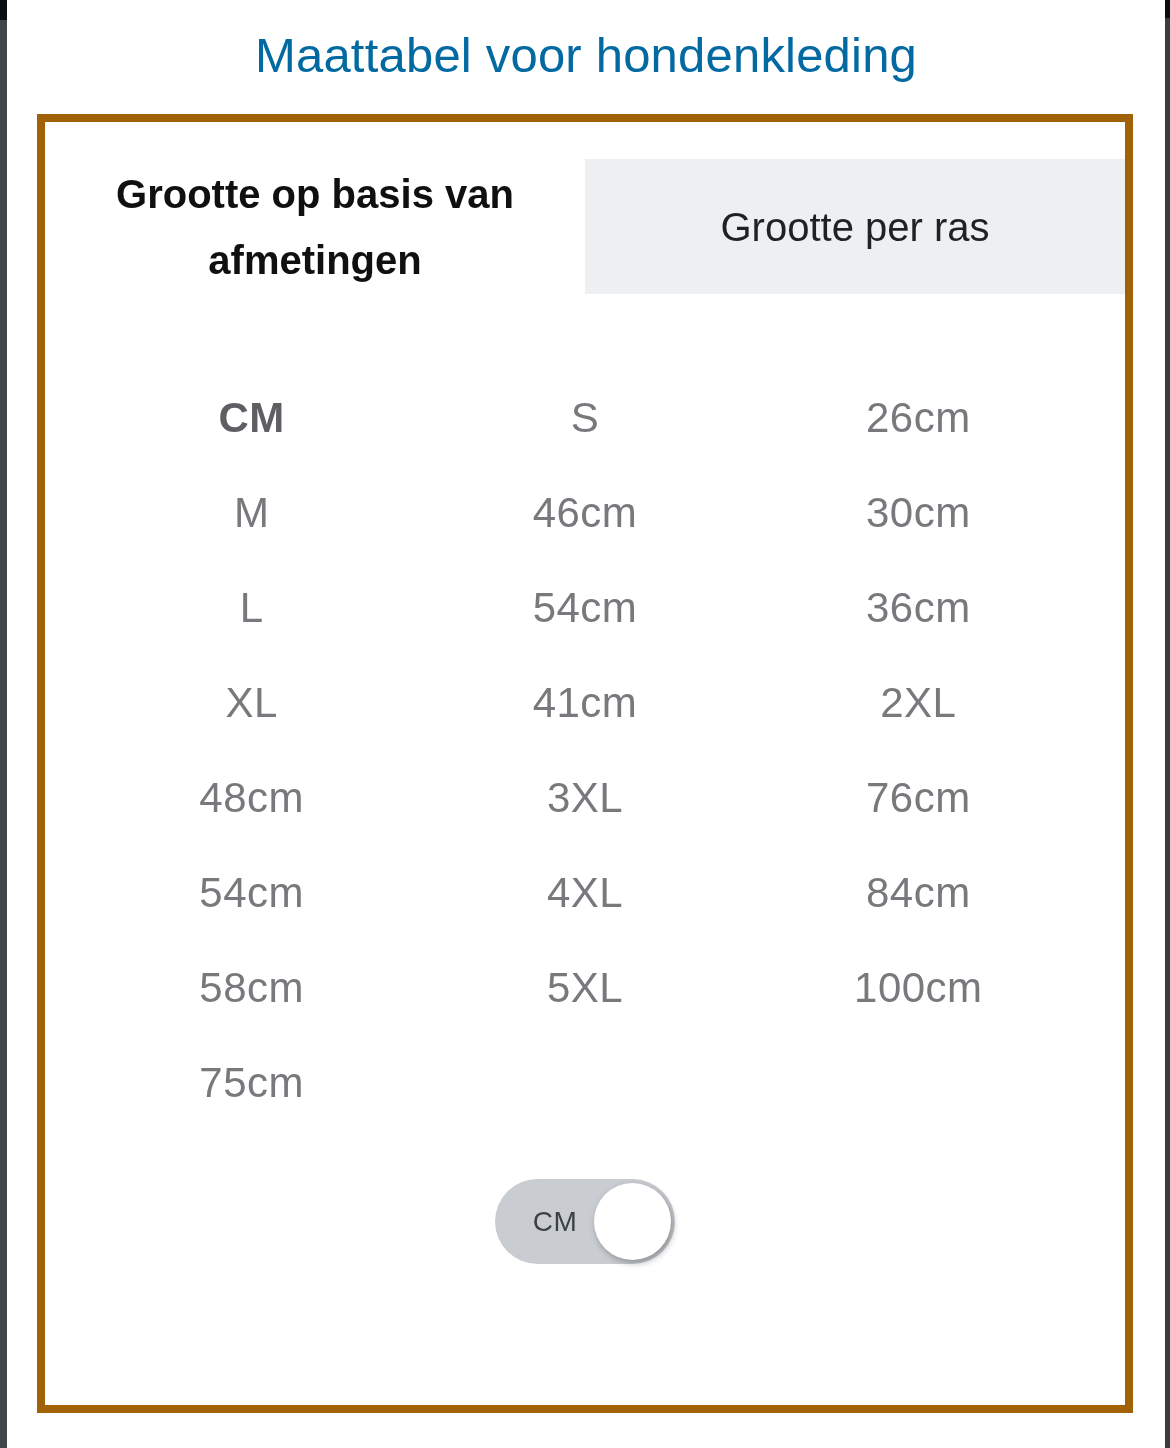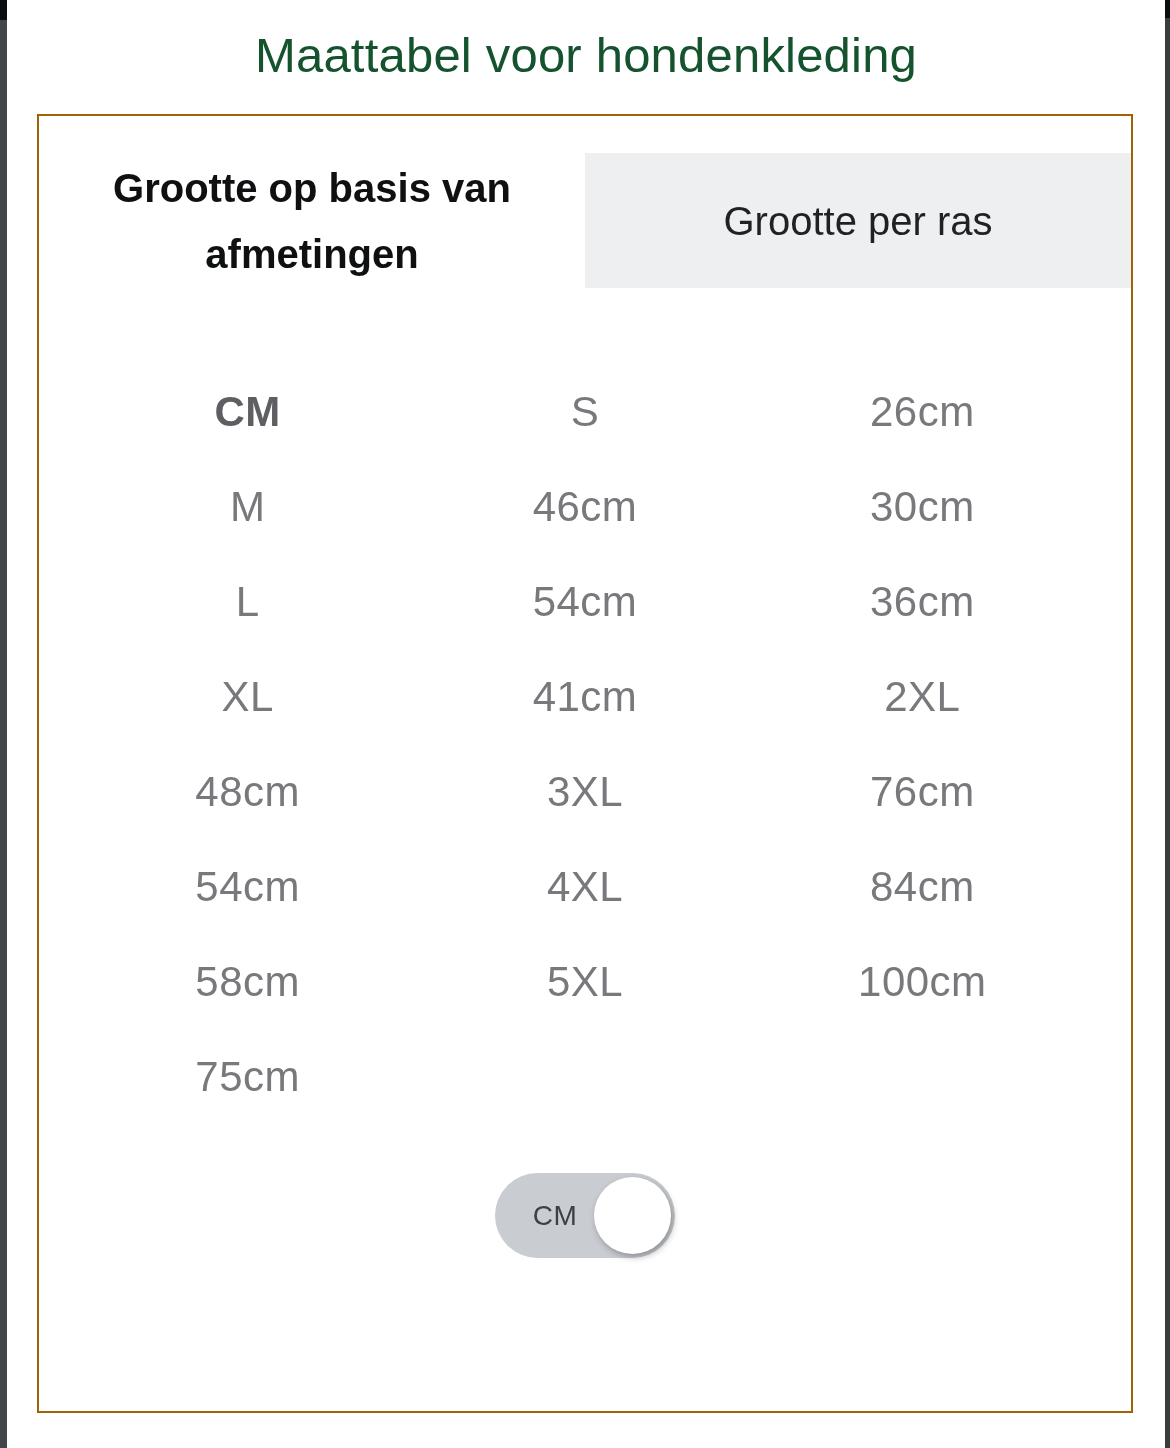--- a/index.html
+++ b/index.html
@@ -30,30 +30,30 @@
     position: absolute; left: 0; top: 0;
     width: 100%; height: 18px; background: #0b0e11;
   }
 
   .page-title-wrap {
     position: absolute; top: 0; left: 7px; right: 5px; height: 110px;
     display: flex; align-items: center; justify-content: center;
   }
   .page-title {
     font-size: 49px;
-    color: #14532d;
+    color: #0369a1;
     letter-spacing: 0.2px;
     white-space: nowrap;
   }
 
   .panel {
     position: absolute; left: 37px; top: 114px;
     width: 1096px; height: 1299px;
     box-sizing: border-box;
-    border: 2px solid #a16207;
+    border: 8px solid #a16207;
     background: #ffffff;
   }
 
   .tabs {
     display: flex;
     margin-top: 37px;
     height: 135px;
   }
   .tab {
     flex: 1 1 0;

